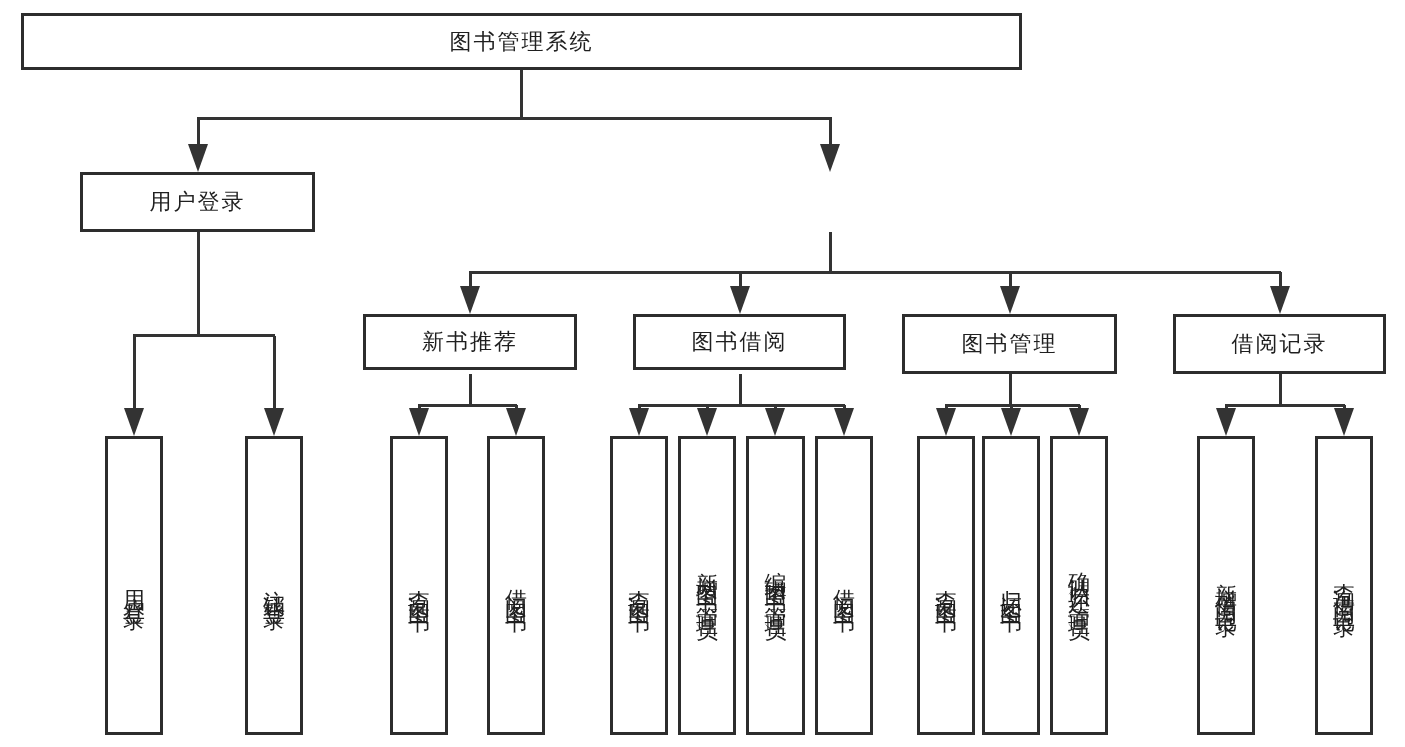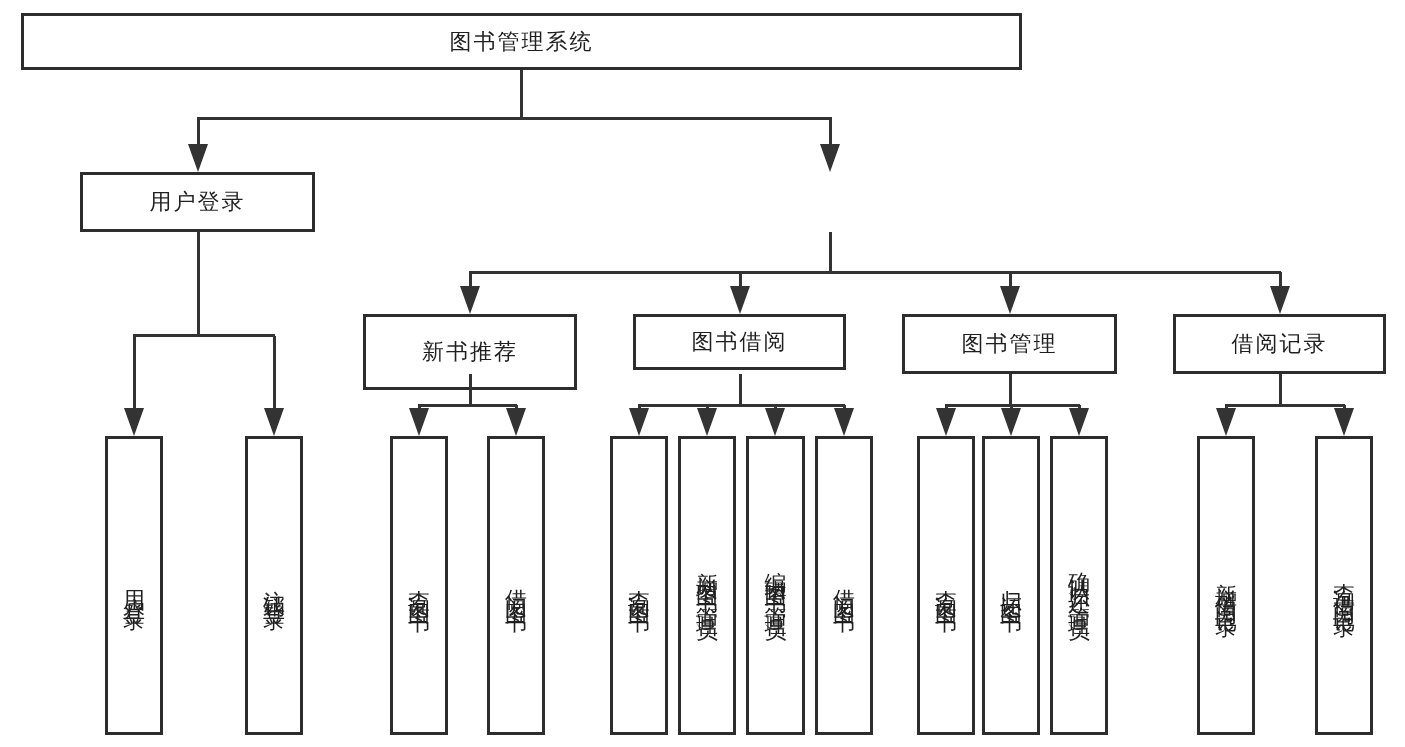--- a/index.html
+++ b/index.html
@@ -57,21 +57,21 @@
 <div class="canvas">
 
   <div class="box" style="left:21px;top:13px;width:1001px;height:57px">
     <span>图书管理系统</span>
   </div>
 
   <div class="box" style="left:80px;top:172px;width:235px;height:60px">
     <span>用户登录</span>
   </div>
 
-  <div class="box" style="left:363px;top:314px;width:214px;height:76px">
+  <div class="box" style="left:363px;top:314px;width:214px;height:56px">
     <span>新书推荐</span>
   </div>
   <div class="box" style="left:633px;top:314px;width:213px;height:56px">
     <span>图书借阅</span>
   </div>
   <div class="box" style="left:902px;top:314px;width:215px;height:60px">
     <span>图书管理</span>
   </div>
   <div class="box" style="left:1173px;top:314px;width:213px;height:60px">
     <span>借阅记录</span>

